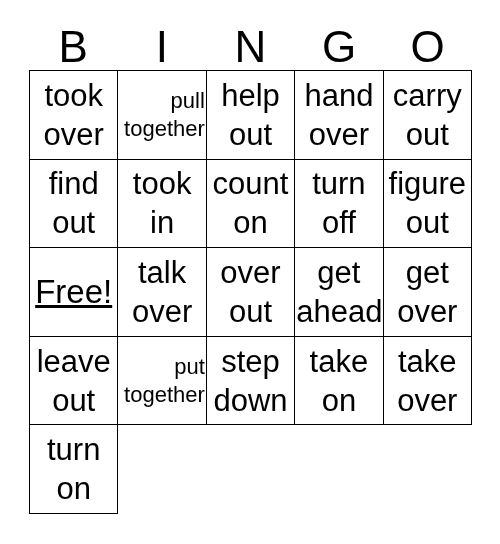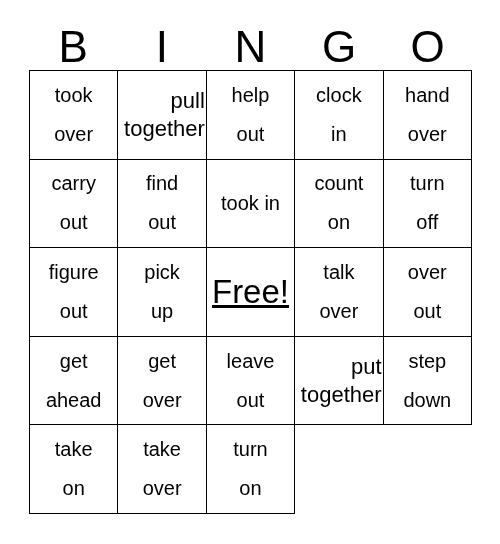--- a/index.html
+++ b/index.html
@@ -65,21 +65,21 @@
     box-sizing: border-box;
     display: flex;
     align-items: center;
     justify-content: center;
     text-align: center;
     padding: 0 1px;
     background: #ffffff;
     overflow: hidden;
   }
   .cell-text {
-    font-size: 20px;
+    font-size: 31px;
     line-height: 39px;
     font-weight: 400;
     color: #000000;
     white-space: pre-line;
     display: block;
     width: 100%;
   }
   .cell-text.small {
     font-size: 22px;
     line-height: 28px;
@@ -112,24 +112,20 @@
     </div>
     <div class="cell">
       <span class="cell-text small">pull
 together</span>
     </div>
     <div class="cell">
       <span class="cell-text">help
 out</span>
     </div>
     <div class="cell">
-      <span class="cell-text">clock
-in</span>
-    </div>
-    <div class="cell">
       <span class="cell-text">hand
 over</span>
     </div>
 
     <div class="cell">
       <span class="cell-text">carry
 out</span>
     </div>
     <div class="cell">
       <span class="cell-text">find
@@ -143,24 +139,20 @@
 on</span>
     </div>
     <div class="cell">
       <span class="cell-text">turn
 off</span>
     </div>
 
     <div class="cell">
       <span class="cell-text">figure
 out</span>
-    </div>
-    <div class="cell">
-      <span class="cell-text">pick
-up</span>
     </div>
     <div class="cell">
       <span class="cell-text free">Free!</span>
     </div>
     <div class="cell">
       <span class="cell-text">talk
 over</span>
     </div>
 
     <div class="cell">

